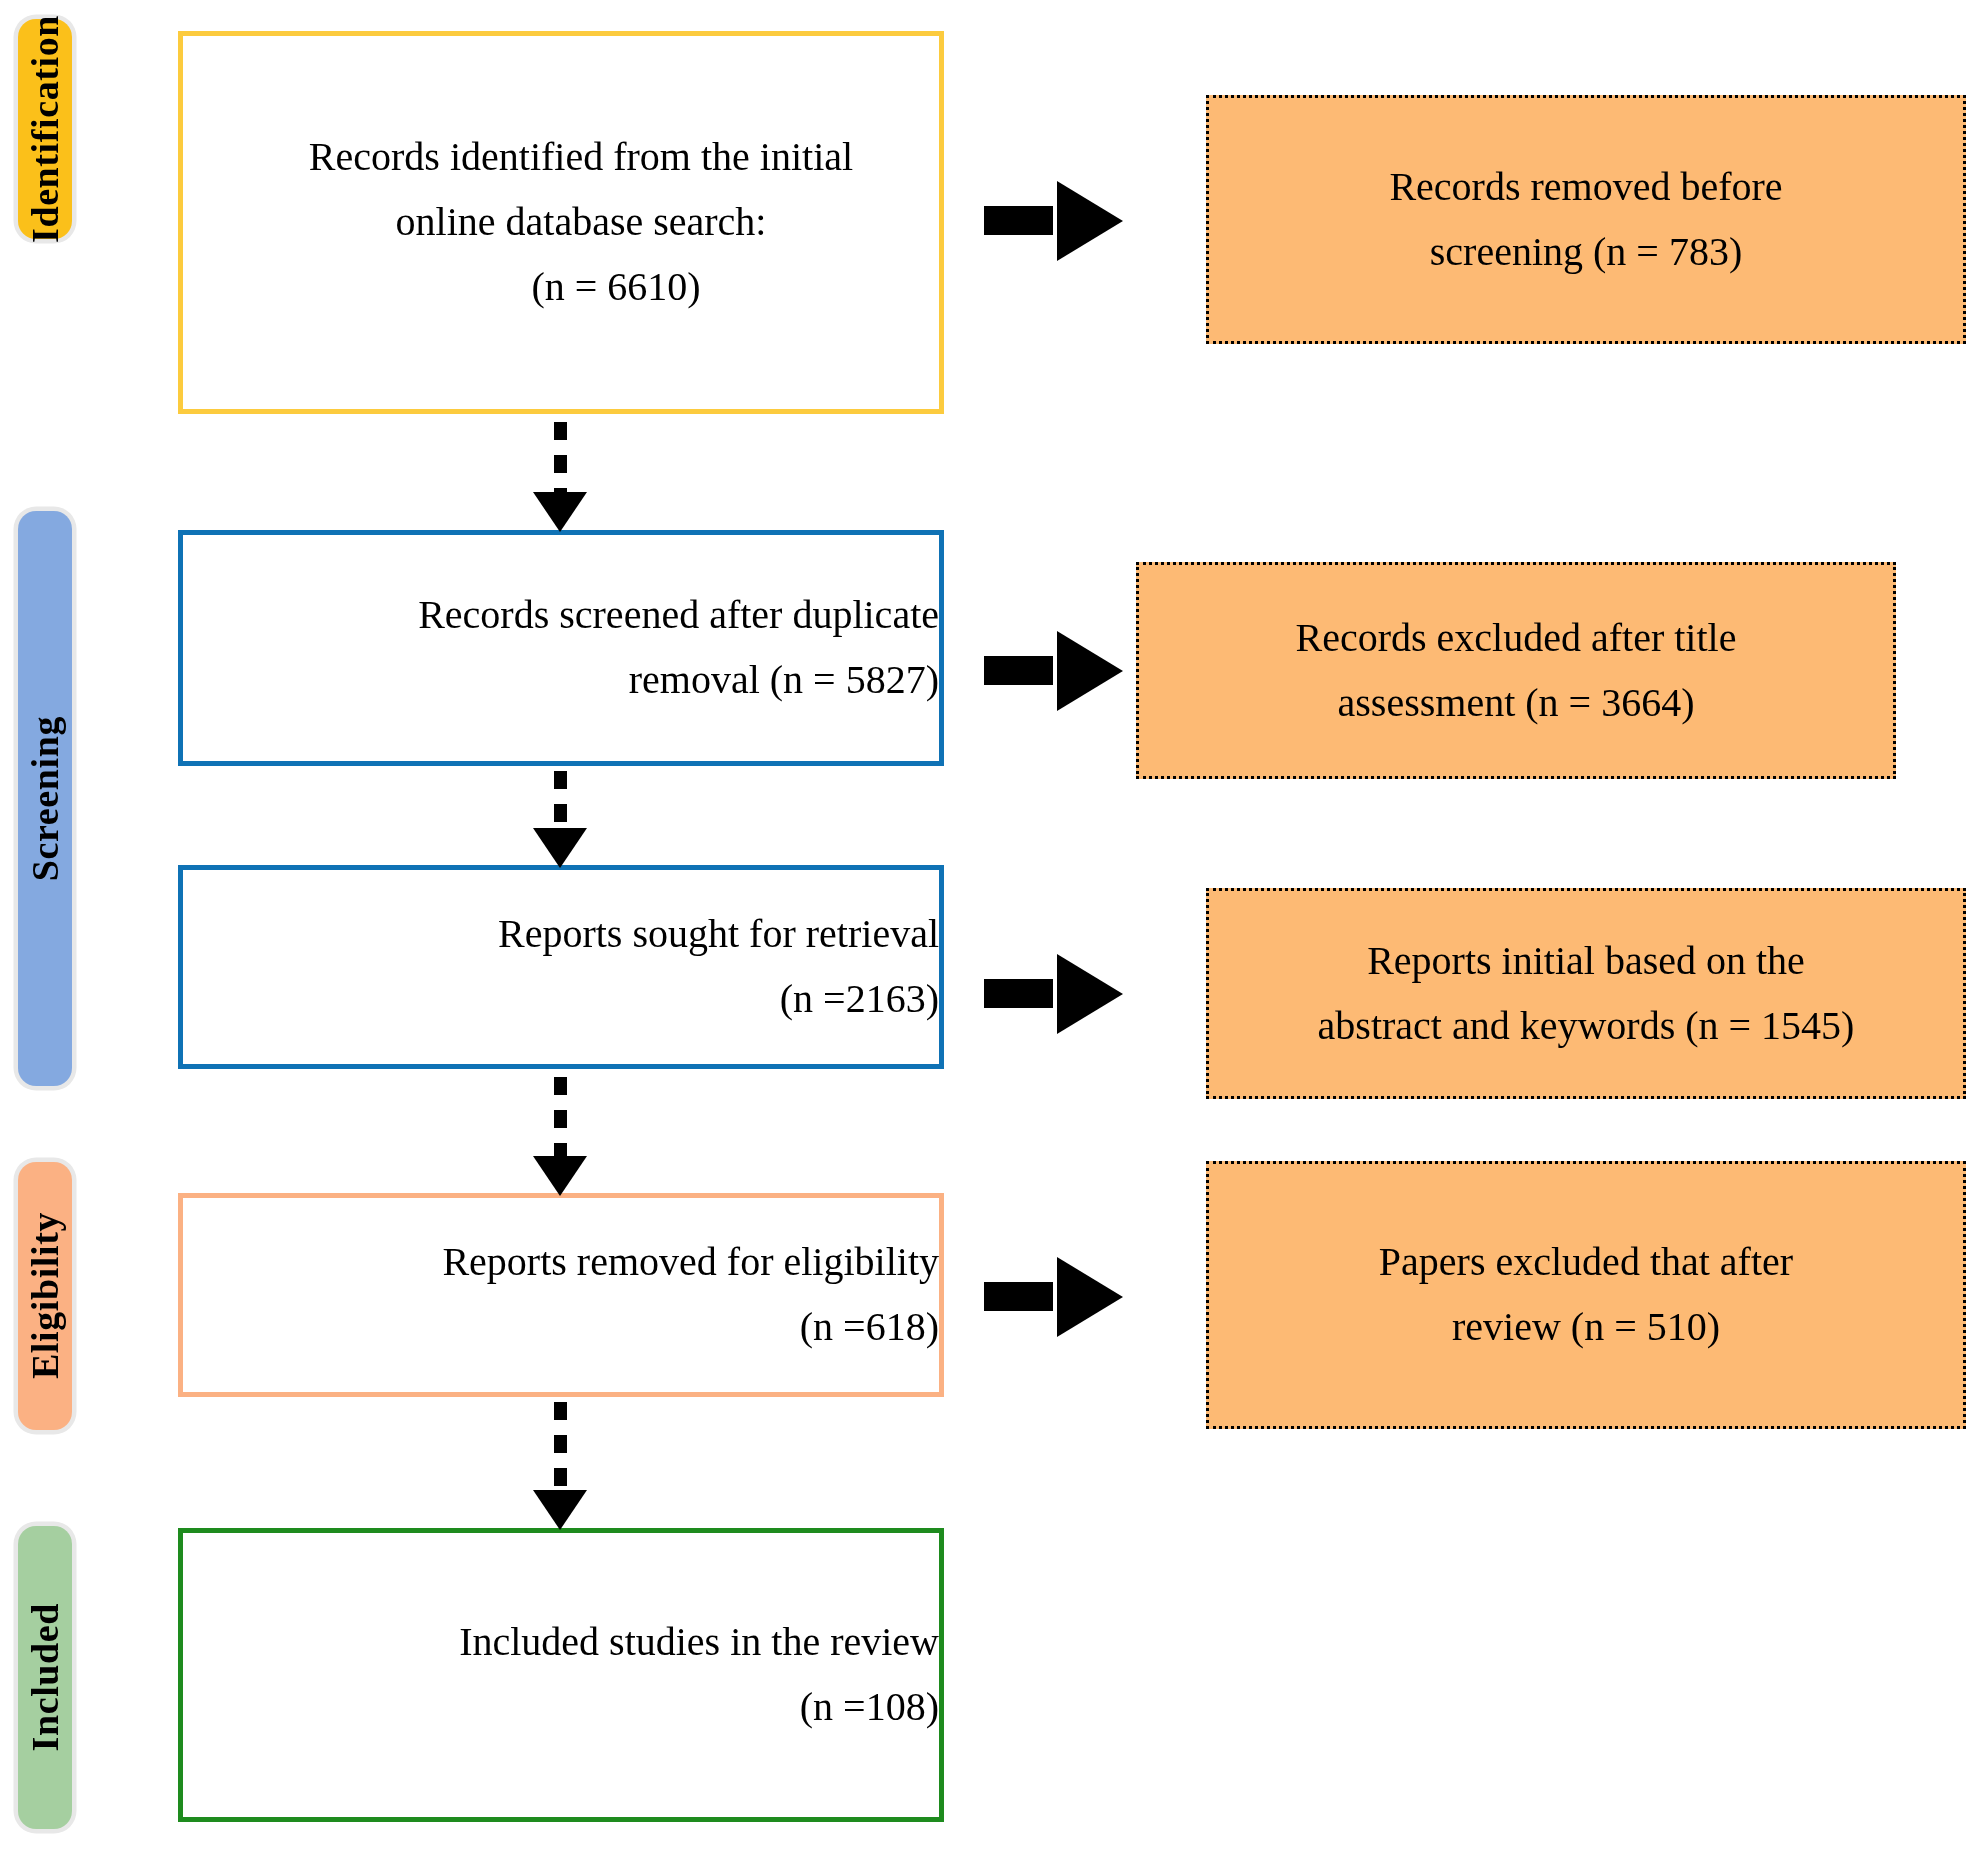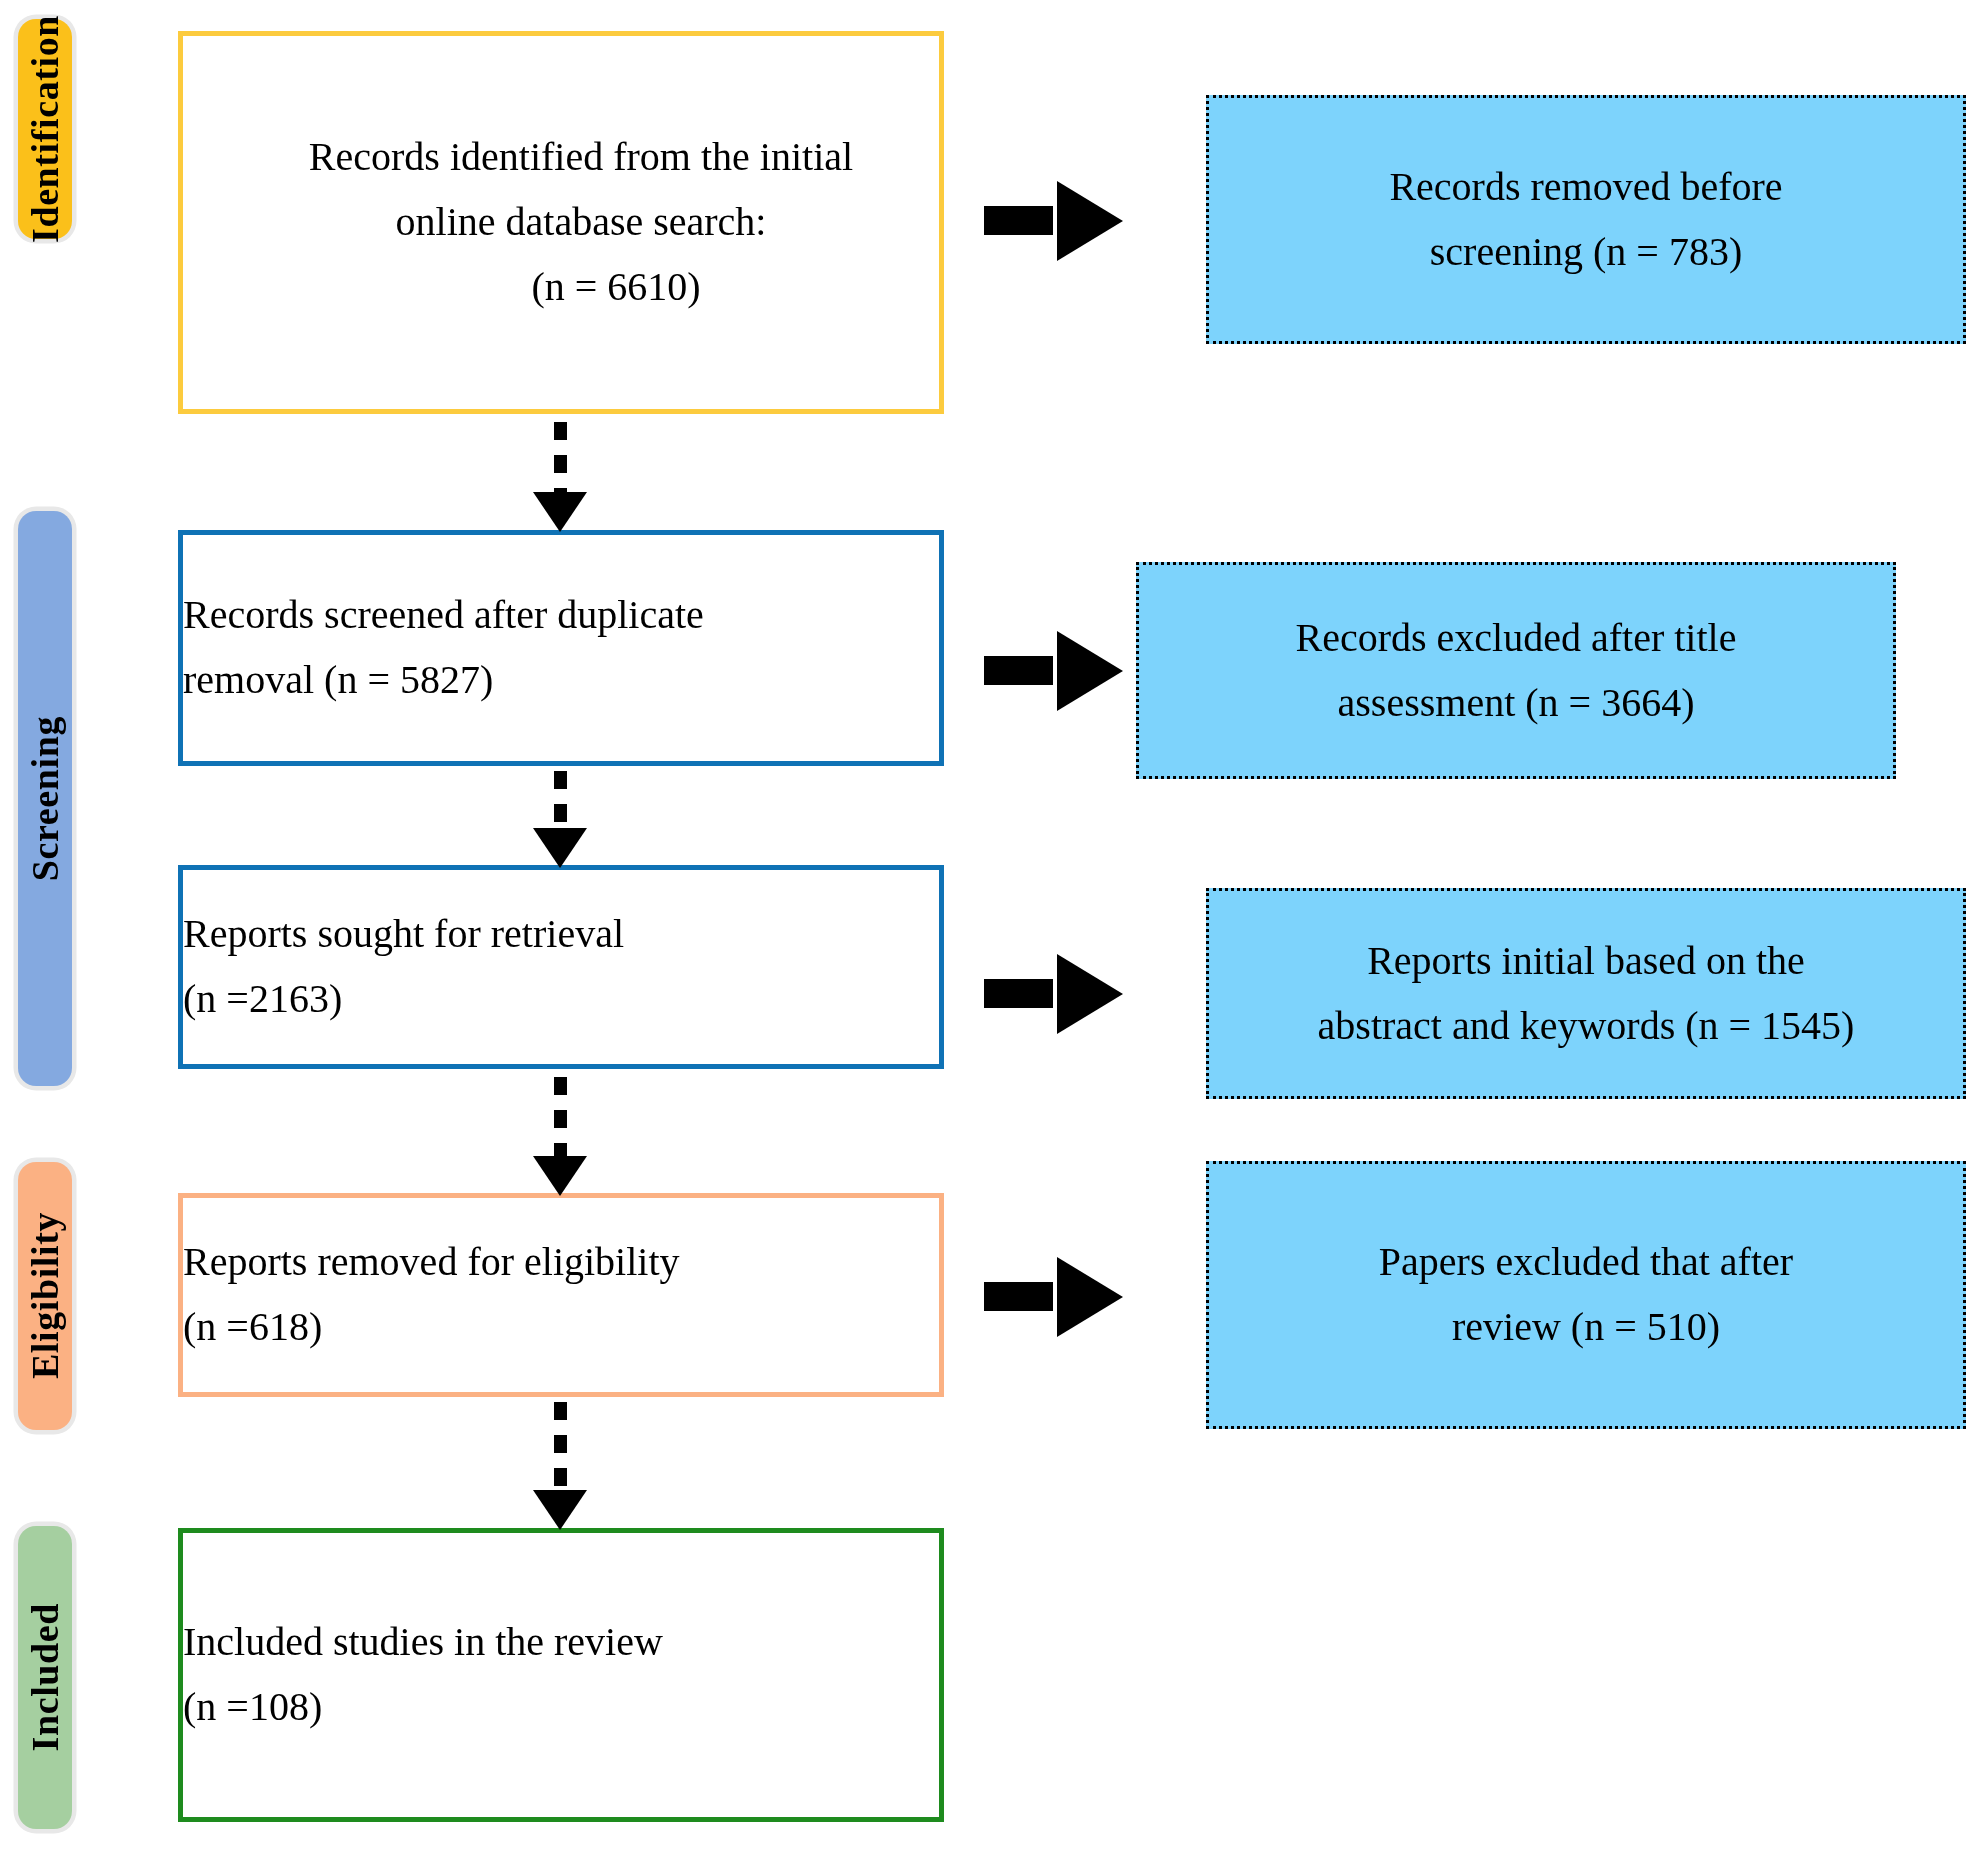--- a/index.html
+++ b/index.html
@@ -39,34 +39,34 @@
     line-height: 1;
   }
 
   
   .flow-box {
     position: absolute;
     background: #ffffff;
     box-sizing: border-box;
     display: flex;
     flex-direction: column;
-    align-items: flex-start;
+    align-items: flex-end;
     justify-content: center;
   }
   .flow-box .line {
     font-size: 40px;
     line-height: 1.62;
     white-space: nowrap;
     text-align: center;
   }
 
   
   .excl-box {
     position: absolute;
-    background: #7dd3fc;
+    background: #fdba74;
     box-sizing: border-box;
     border: 3.8px dotted #000000;
     display: flex;
     flex-direction: column;
     align-items: center;
     justify-content: center;
   }
   .excl-box .line {
     font-size: 40px;
     line-height: 1.62;

